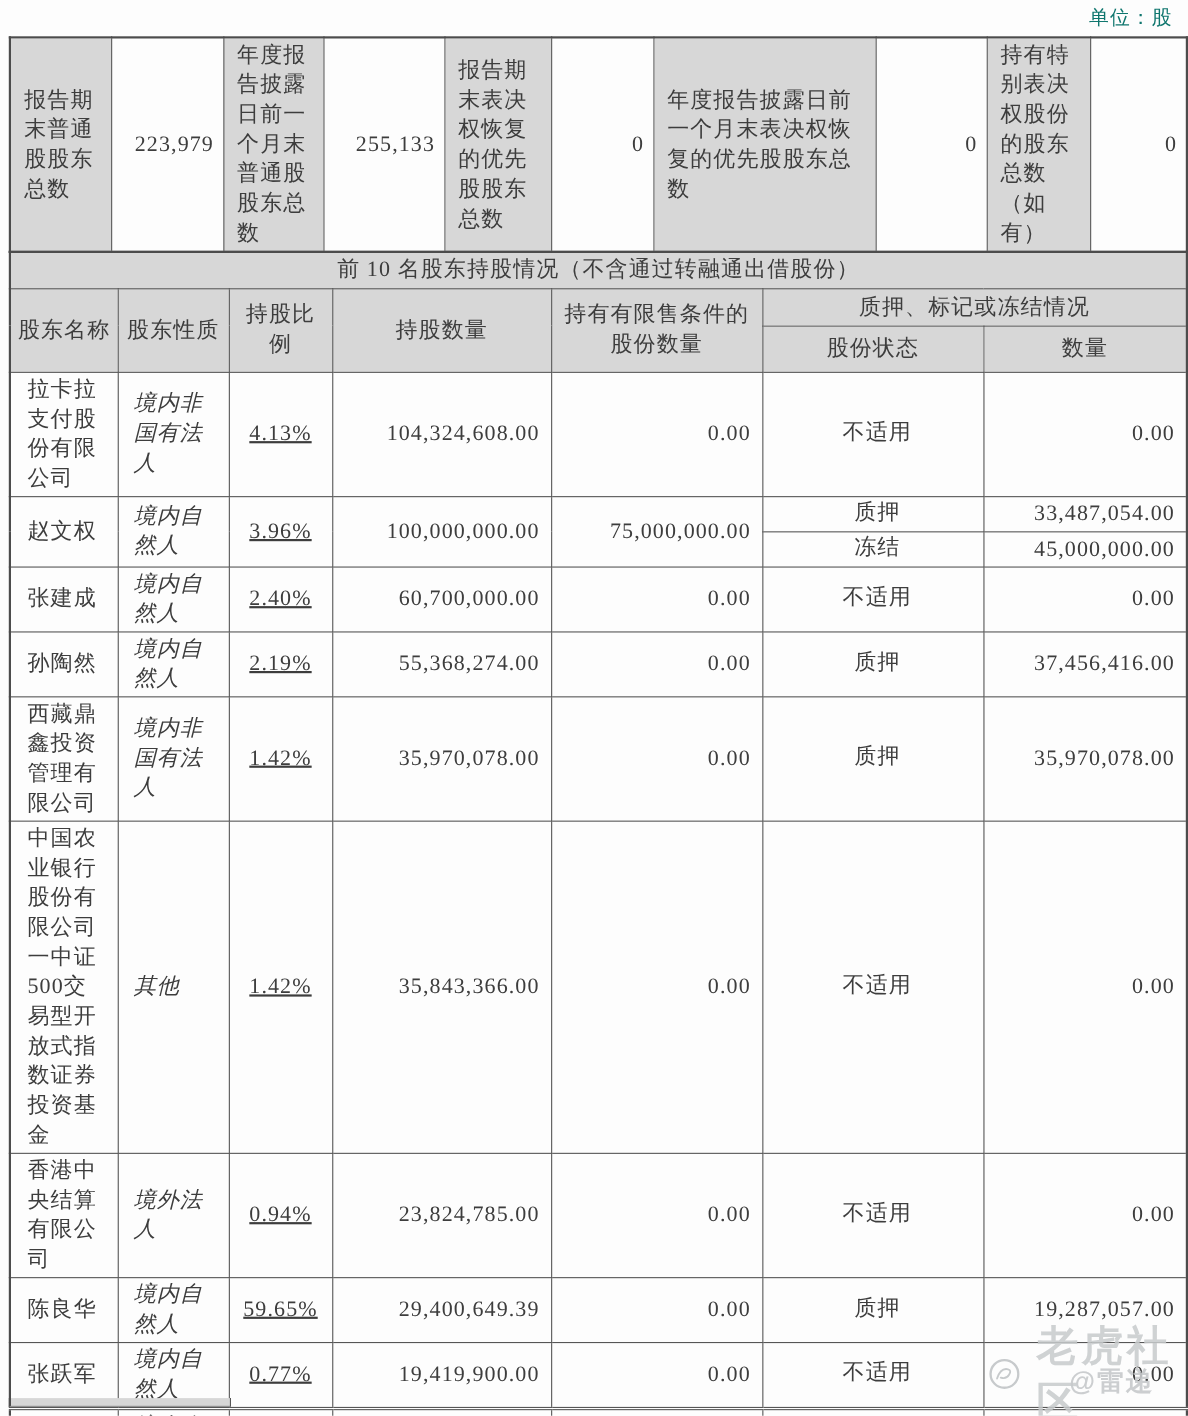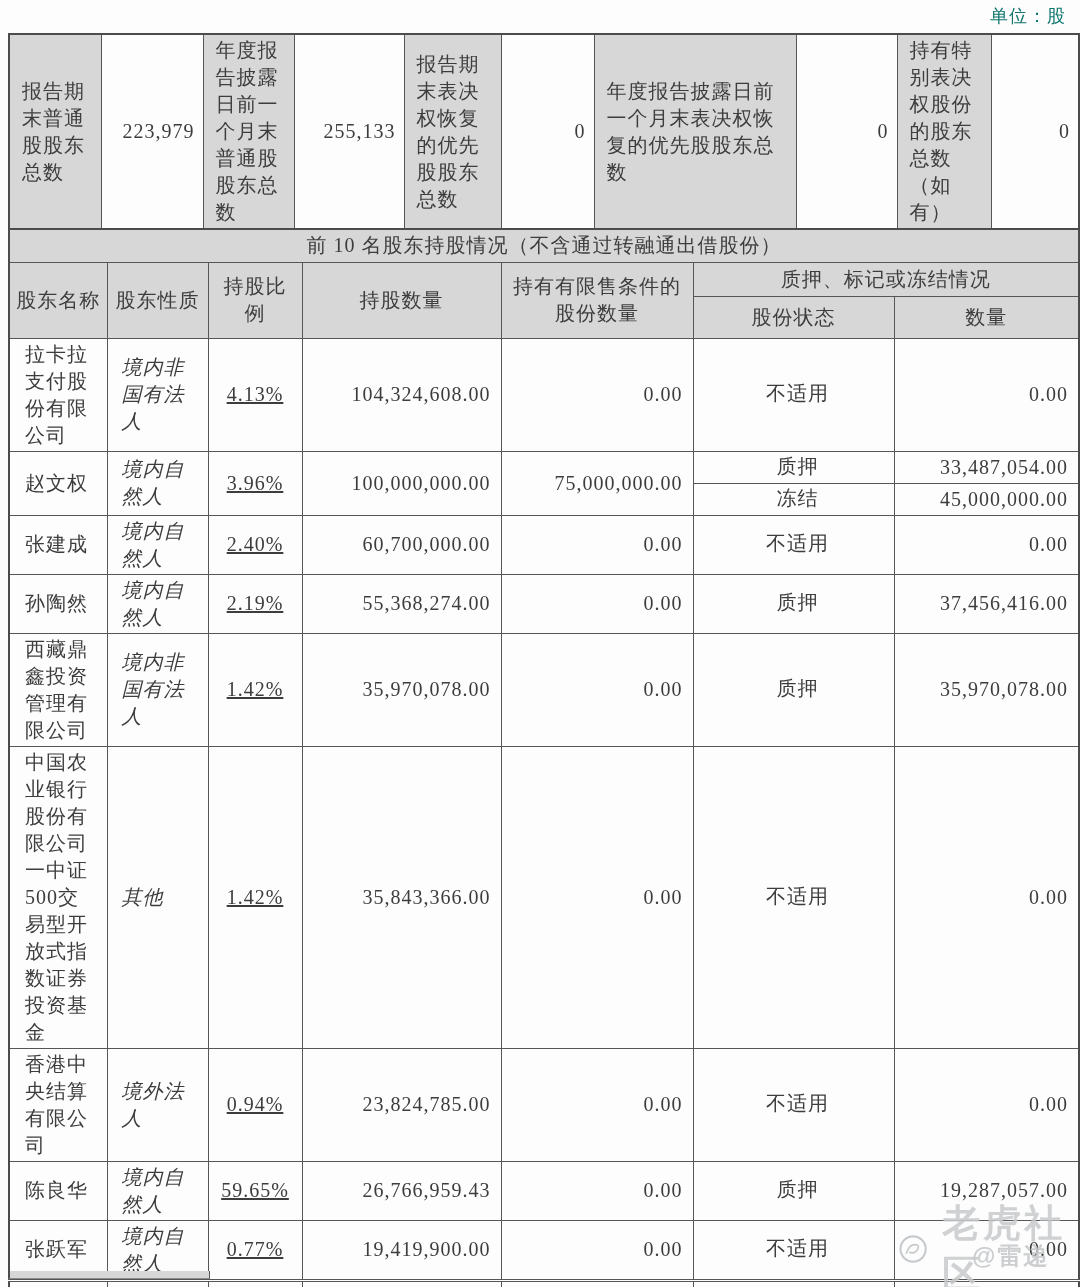--- a/index.html
+++ b/index.html
@@ -182,21 +182,21 @@
     <td class="num-cell">23,824,785.00</td>
     <td class="num-cell">0.00</td>
     <td class="status-cell">不适用</td>
     <td class="num-cell">0.00</td>
   </tr>
 
   <tr style="height:51px">
     <td class="name-cell">陈良华</td>
     <td class="nature-cell">境内自然人</td>
     <td class="pct-cell">59.65%</td>
-    <td class="num-cell">26,766,959.43</td>
+    <td class="num-cell">29,400,649.39</td>
     <td class="num-cell">0.00</td>
     <td class="status-cell">质押</td>
     <td class="num-cell">19,287,057.00</td>
   </tr>
 
   <tr style="height:53px">
     <td class="name-cell">张跃军</td>
     <td class="nature-cell">境内自然人</td>
     <td class="pct-cell">0.77%</td>
     <td class="num-cell">19,419,900.00</td>

